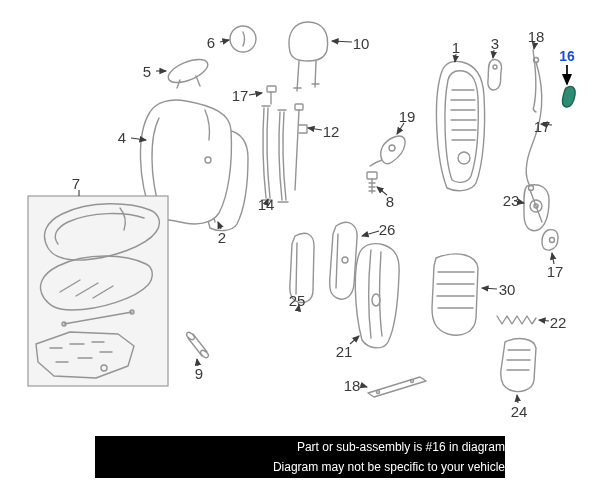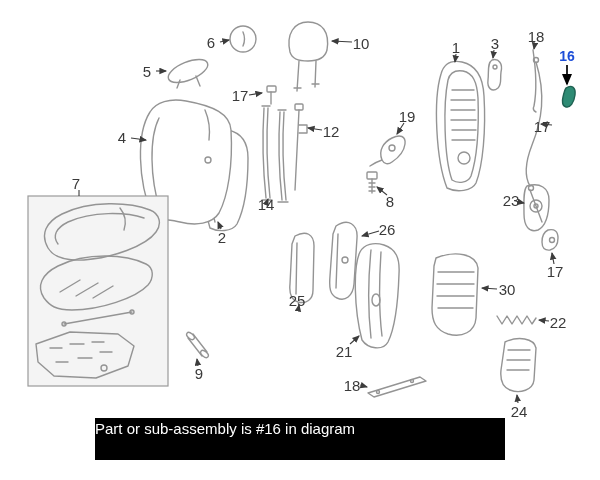--- a/index.html
+++ b/index.html
@@ -6,22 +6,22 @@
   .stage{position:relative;width:600px;height:480px;background:#ffffff;overflow:hidden;
          font-family:"Liberation Sans", sans-serif;}
   svg{position:absolute;left:0;top:0;}
   svg .p{stroke:#949494;fill:none;stroke-width:1.4;stroke-linecap:round;stroke-linejoin:round;}
   svg .pbox{stroke:#9a9a9a;fill:#f4f4f4;stroke-width:1.2;}
   svg .leader{stroke:#3c3c3c;stroke-width:1.1;fill:none;marker-end:url(#ah);}
   svg .leader16{stroke:#000;stroke-width:1.7;fill:none;marker-end:url(#ah16);}
   .lbl{position:absolute;transform:translate(-50%,-50%);font-size:15px;color:#3a3a3a;
        white-space:nowrap;user-select:none;}
   .lbl.big{font-size:14px;font-weight:bold;color:#1d4ed8;}
-  .banner{position:absolute;left:95px;top:418px;width:410px;height:42px;background:#000;
-          color:#fff;text-align:left;font-size:15px;line-height:20px;padding-top:1px;
+  .banner{position:absolute;left:95px;top:436px;width:410px;height:42px;background:#000;
+          color:#fff;text-align:right;font-size:12px;line-height:20px;padding-top:1px;
           box-sizing:border-box;}
 </style>
 </head>
 <body>
 
 <div class="stage">
 
 <svg width="600" height="480" viewBox="0 0 600 480">
   <defs>
     <marker id="ah" markerWidth="8" markerHeight="8" refX="6" refY="3" orient="auto">
@@ -244,15 +244,16 @@
   <div class="lbl" style="left:507px;top:289px">30</div>
   <div class="lbl" style="left:344px;top:351px">21</div>
   <div class="lbl" style="left:558px;top:322px">22</div>
   <div class="lbl" style="left:511px;top:200px">23</div>
   <div class="lbl" style="left:519px;top:411px">24</div>
   <div class="lbl" style="left:297px;top:300px">25</div>
   <div class="lbl" style="left:387px;top:229px">26</div>
 
   <div class="banner">
     <div>Part or sub-assembly is #16 in diagram</div>
+    <div>Diagram may not be specific to your vehicle</div>
   </div>
 
 </div>
 
 </body></html>

